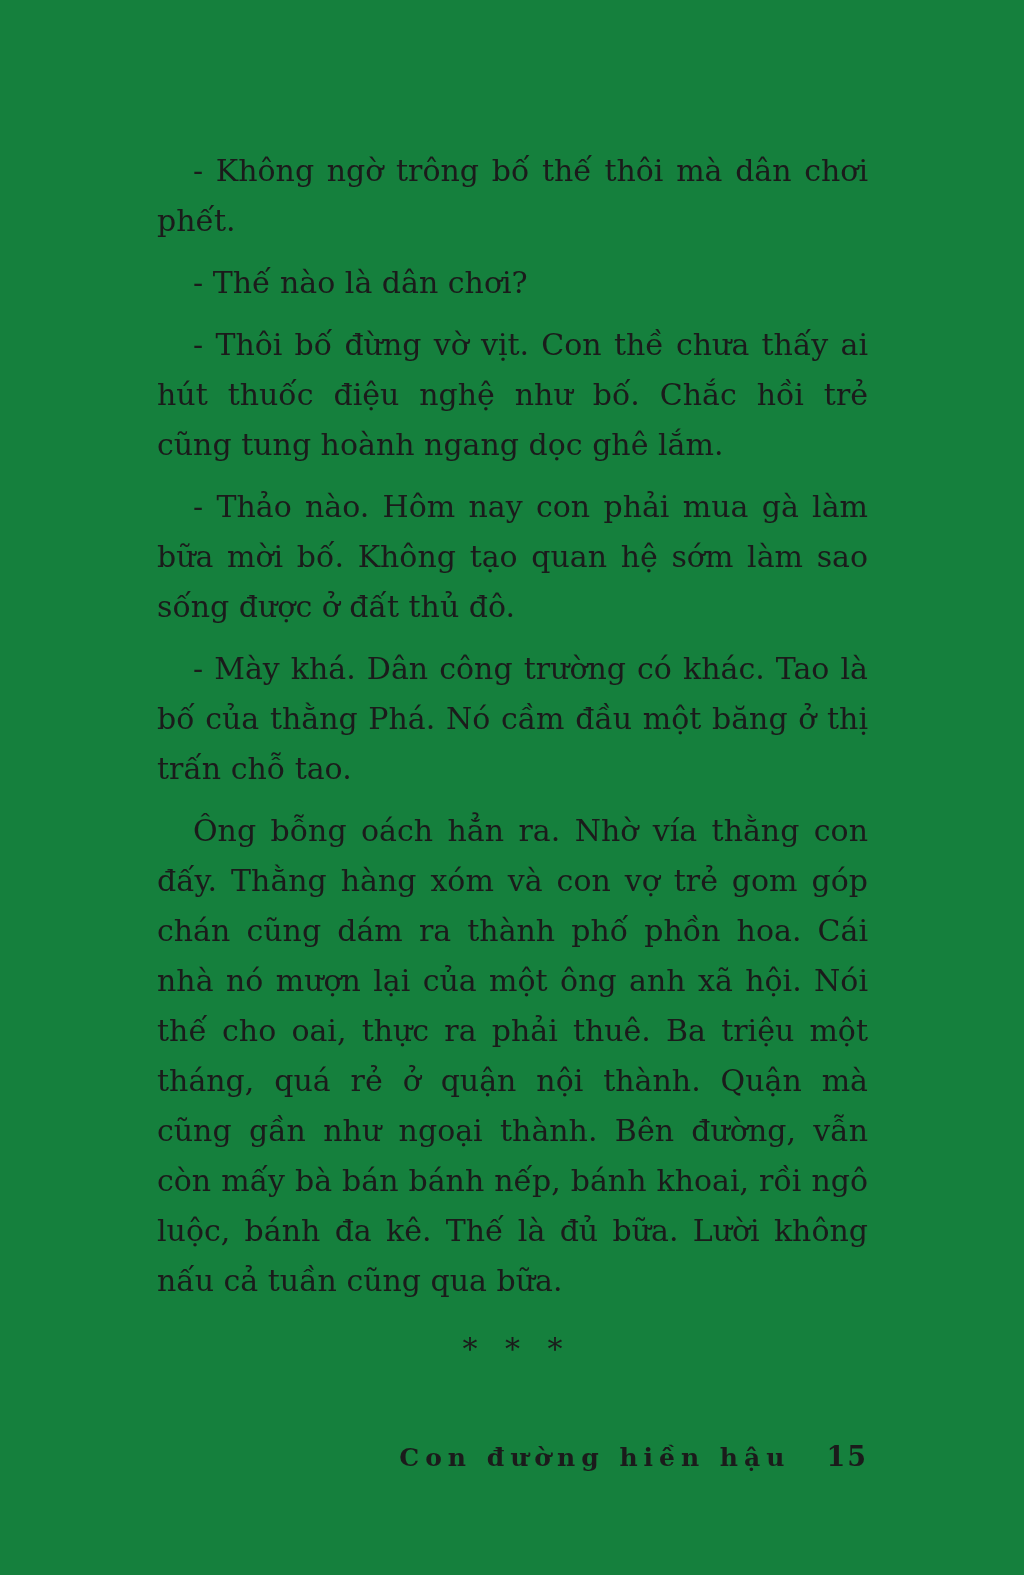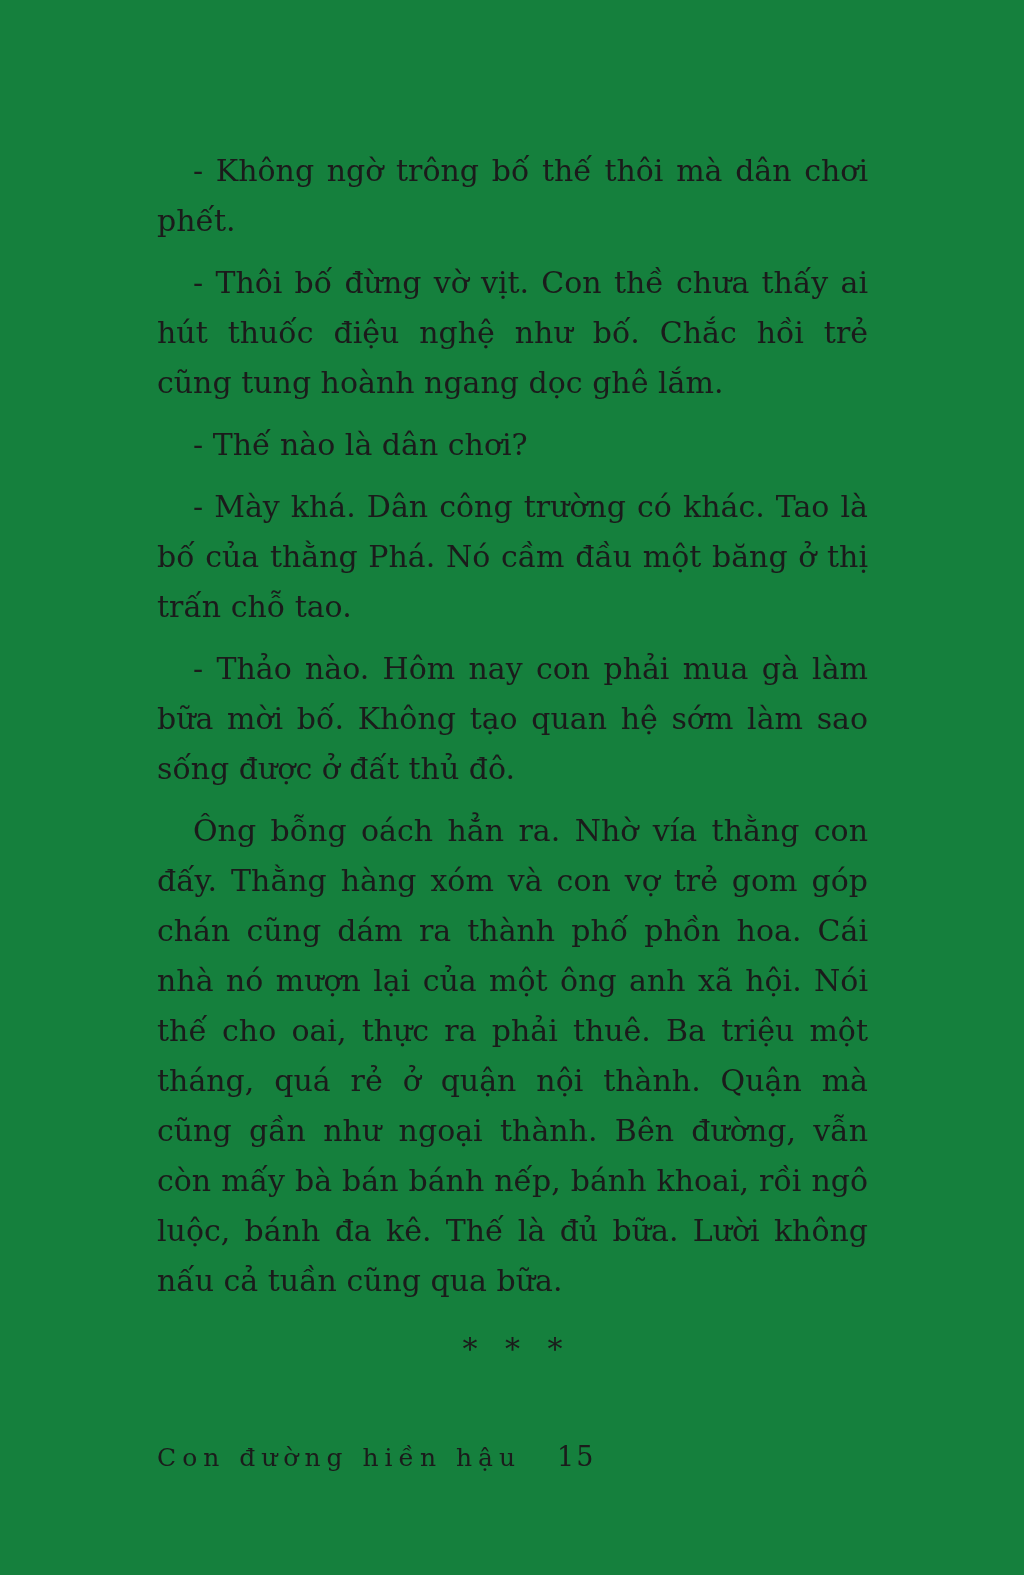--- a/index.html
+++ b/index.html
@@ -44,45 +44,46 @@
     margin: 18px 0 28px 0;
     word-spacing: 18px;
     font-size: 30px;
     color: #1b1b1b;
   }
   .footer {
     position: absolute;
     left: 157px;
     top: 1441px;
     width: 711px;
-    text-align: left;
+    text-align: right;
     color: #1b1b1b;
     white-space: nowrap;
+    font-weight: bold;
   }
   .running-title {
     font-size: 25px;
     letter-spacing: 6px;
   }
   .page-number {
     font-size: 27px;
     letter-spacing: 2px;
     margin-left: 36px;
   }
 </style>
 </head>
 <body>
 
 <div class="page">
 
   <div class="text-block">
     <p class="para indent">- Không ngờ trông bố thế thôi mà dân chơi phết.</p>
+    <p class="para indent">- Thế nào là dân chơi?</p>
     <p class="para indent">- Thôi bố đừng vờ vịt. Con thề chưa thấy ai hút thuốc điệu nghệ như bố. Chắc hồi trẻ cũng tung hoành ngang dọc ghê lắm.</p>
-    <p class="para indent">- Thế nào là dân chơi?</p>
+    <p class="para indent">- Thảo nào. Hôm nay con phải mua gà làm bữa mời bố. Không tạo quan hệ sớm làm sao sống được ở đất thủ đô.</p>
     <p class="para indent">- Mày khá. Dân công trường có khác. Tao là bố của thằng Phá. Nó cầm đầu một băng ở thị trấn chỗ tao.</p>
-    <p class="para indent">- Thảo nào. Hôm nay con phải mua gà làm bữa mời bố. Không tạo quan hệ sớm làm sao sống được ở đất thủ đô.</p>
     <p class="para indent">Ông bỗng oách hẳn ra. Nhờ vía thằng con đấy. Thằng hàng xóm và con vợ trẻ gom góp chán cũng dám ra thành phố phồn hoa. Cái nhà nó mượn lại của một ông anh xã hội. Nói thế cho oai, thực ra phải thuê. Ba triệu một tháng, quá rẻ ở quận nội thành. Quận mà cũng gần như ngoại thành. Bên đường, vẫn còn mấy bà bán bánh nếp, bánh khoai, rồi ngô luộc, bánh đa kê. Thế là đủ bữa. Lười không nấu cả tuần cũng qua bữa.</p>
     <div class="section-break">* * *</div>
   </div>
 
   <div class="footer">
     <span class="running-title">Con đường hiền hậu</span><span class="page-number">15</span>
   </div>
 
 </div>
 

